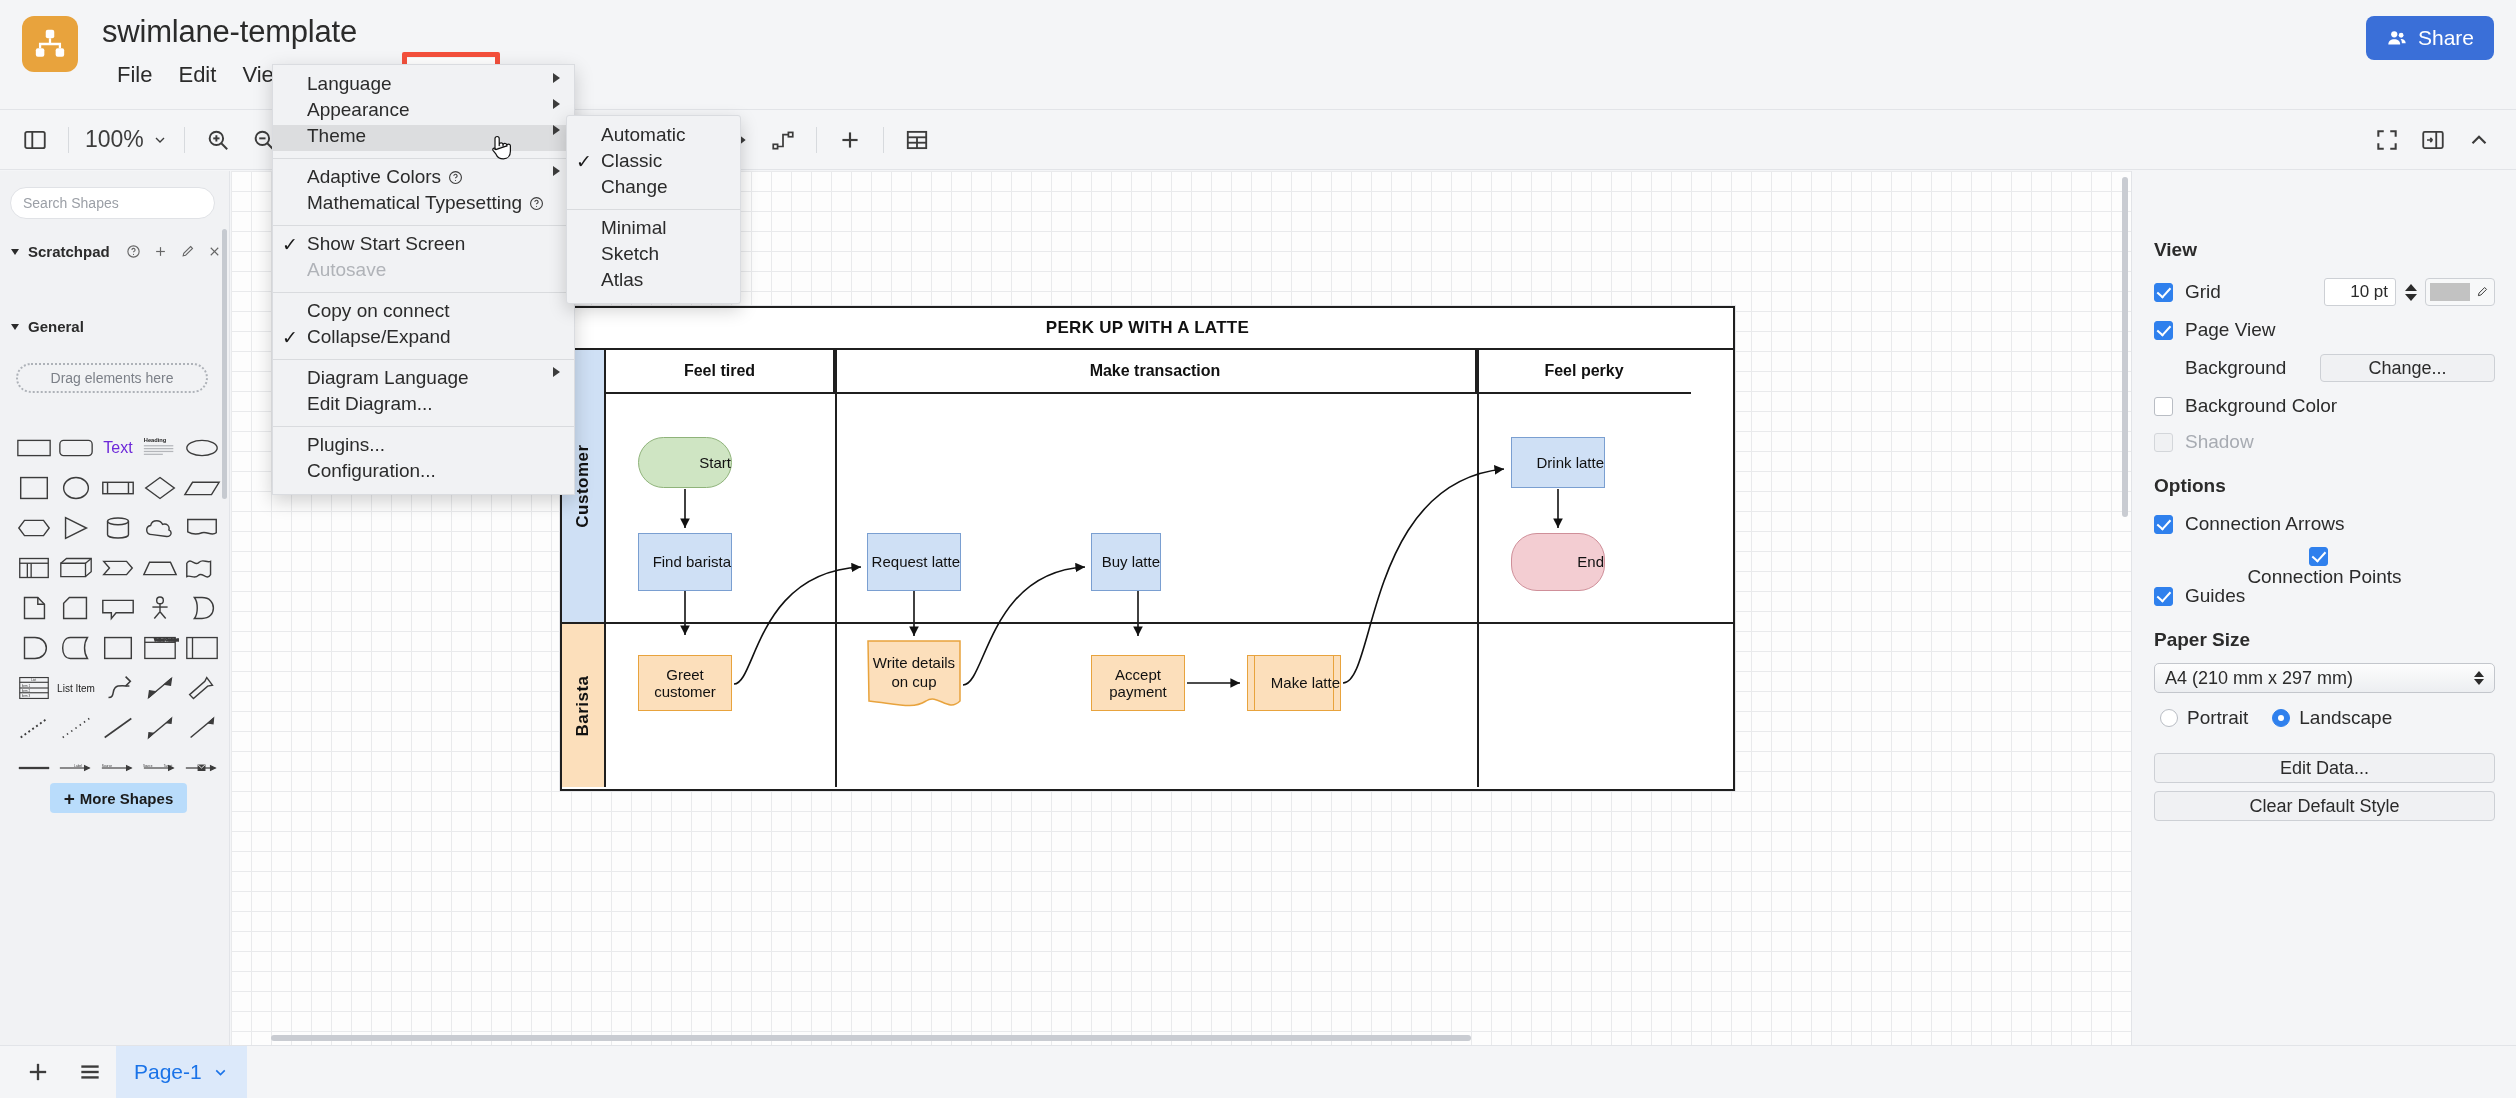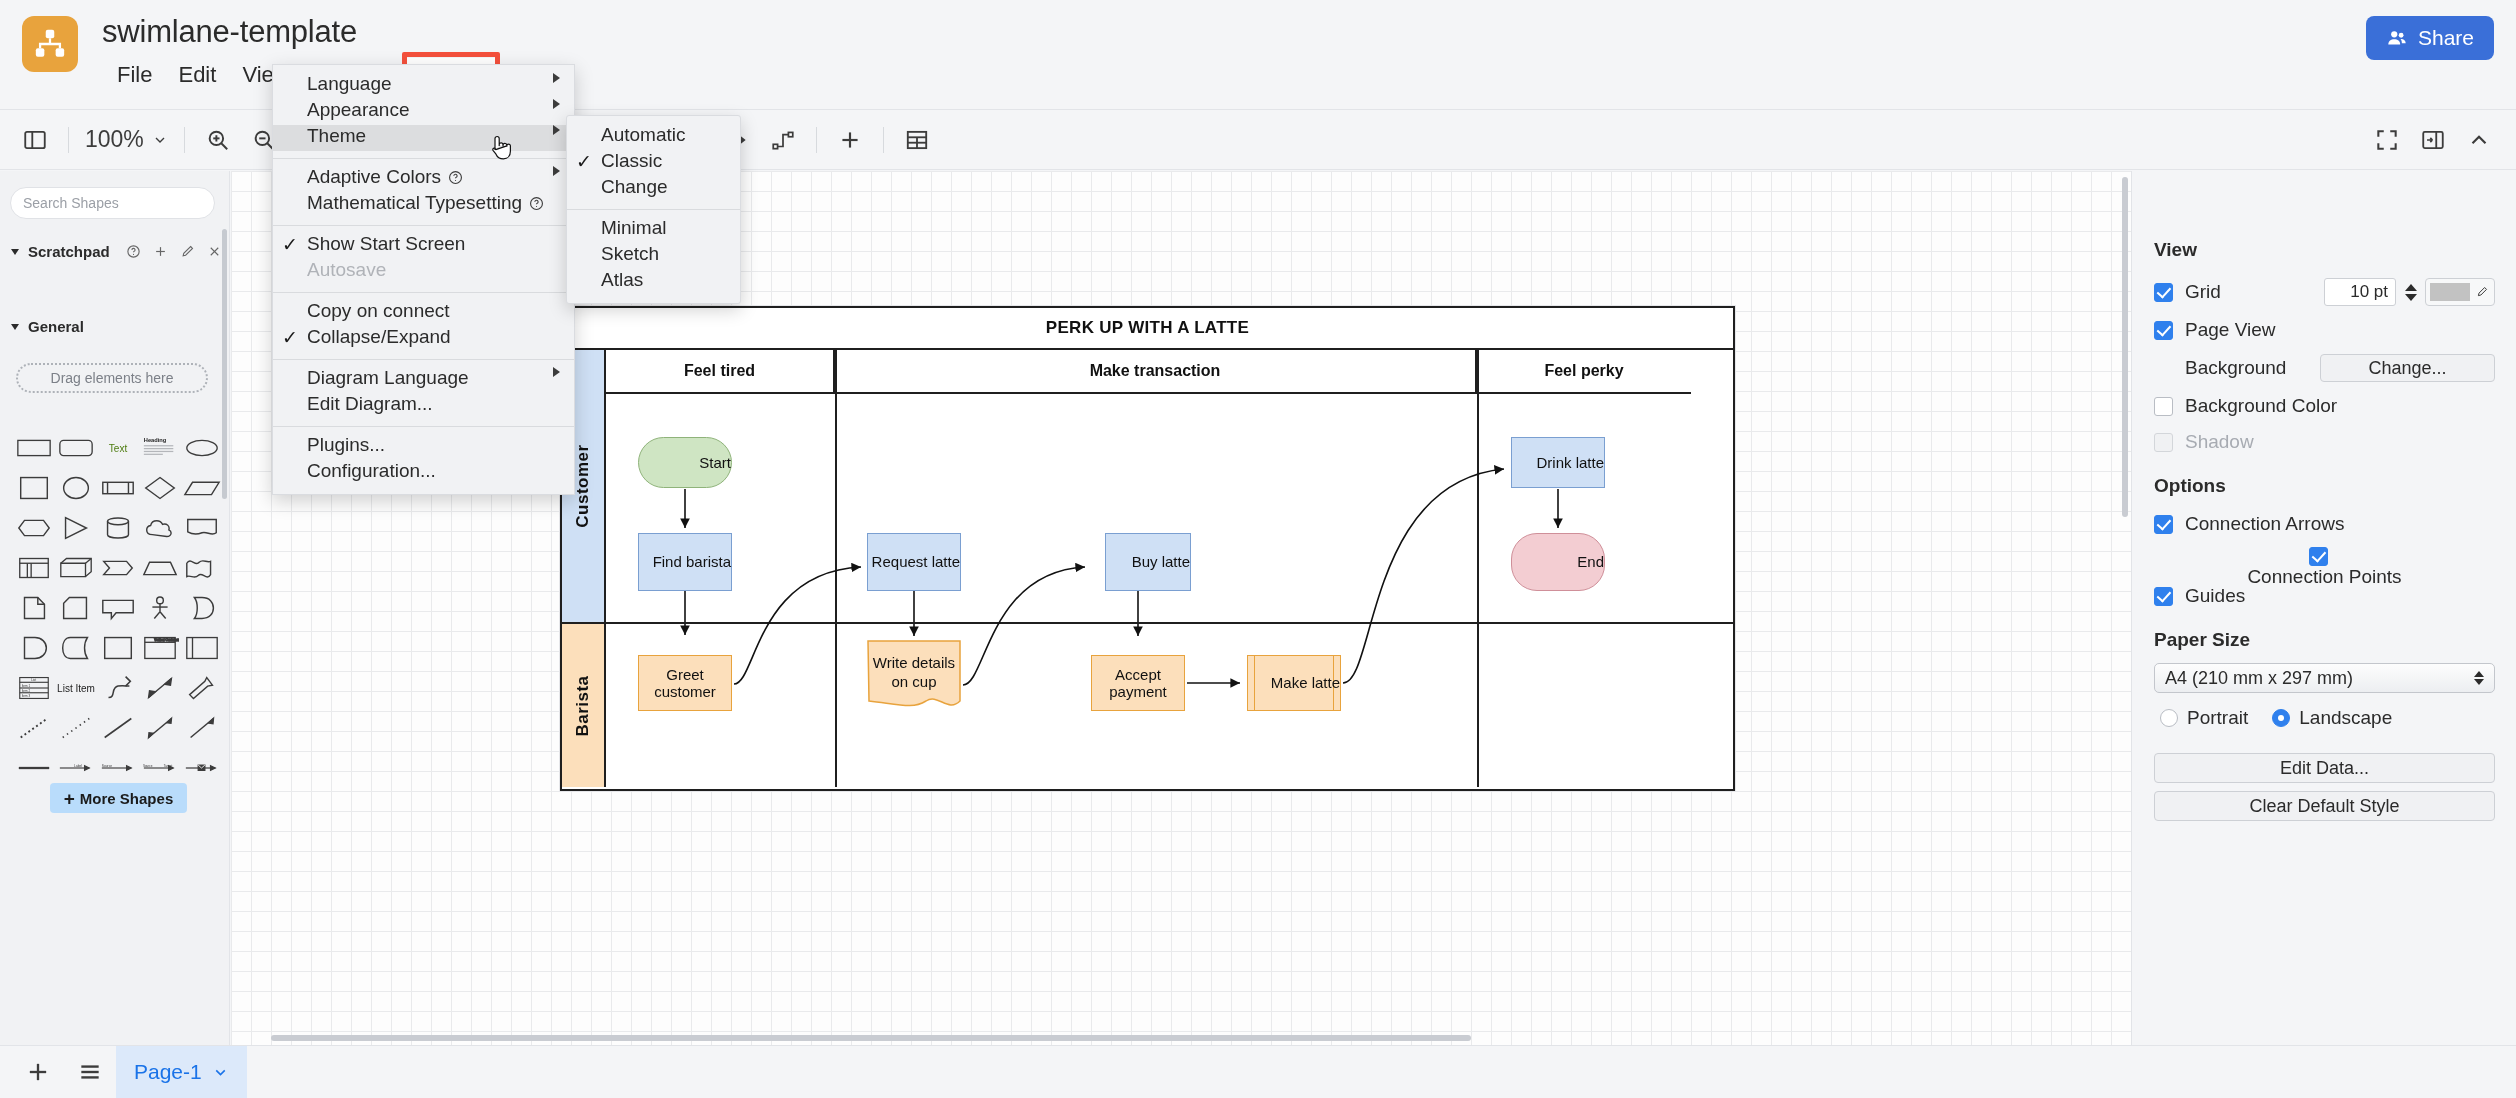--- a/index.html
+++ b/index.html
@@ -460,21 +460,21 @@
           <svg viewBox="0 0 40 28" fill="none" stroke="#3c3c3c" stroke-width="1.4">
             <rect x="3" y="6" width="34" height="16"></rect>
           </svg>
         </div>
       <div class="shape-cell">
           <svg viewBox="0 0 40 28" fill="none" stroke="#3c3c3c" stroke-width="1.4">
             <rect x="3" y="6" width="34" height="16" rx="4"></rect>
           </svg>
         </div>
       <div class="shape-cell">
-          <span style="font-size:10px;color:#4d7c0f">Text</span>
+          <span style="font-size:16px;color:#6d28d9">Text</span>
         </div>
       <div class="shape-cell">
           <svg viewBox="0 0 40 28" fill="none">
             <text x="3" y="8" font-size="6" font-weight="bold" fill="#222" font-family="Liberation Sans">Heading</text>
             <rect x="3" y="11" width="31" height="1.3" fill="#b4b6ba"></rect>
             <rect x="3" y="14" width="31" height="1.3" fill="#b4b6ba"></rect>
             <rect x="3" y="17" width="31" height="1.3" fill="#b4b6ba"></rect>
             <rect x="3" y="20" width="20" height="1.3" fill="#b4b6ba"></rect>
           </svg>
         </div>
@@ -759,21 +759,21 @@
 
             <div class="node n-green" style="left:32px; top:87px; width:94px; height:51px;">
                 <span>Start</span>
               </div>
             <div class="node n-blue" style="left:32px; top:183px; width:94px; height:58px;">
                 <span>Find barista</span>
               </div>
             <div class="node n-blue" style="left:261px; top:183px; width:94px; height:58px;">
                 <span>Request latte</span>
               </div>
-            <div class="node n-blue" style="left:499px; top:183px; width:86px; height:58px;">
+            <div class="node n-blue" style="left:485px; top:183px; width:70px; height:58px;">
                 <span>Buy latte</span>
               </div>
             <div class="node n-blue" style="left:905px; top:87px; width:94px; height:51px;">
                 <span>Drink latte</span>
               </div>
             <div class="node n-red" style="left:905px; top:183px; width:94px; height:58px;">
                 <span>End</span>
               </div>
 
             <div class="vdiv" style="left:229px;"></div>

